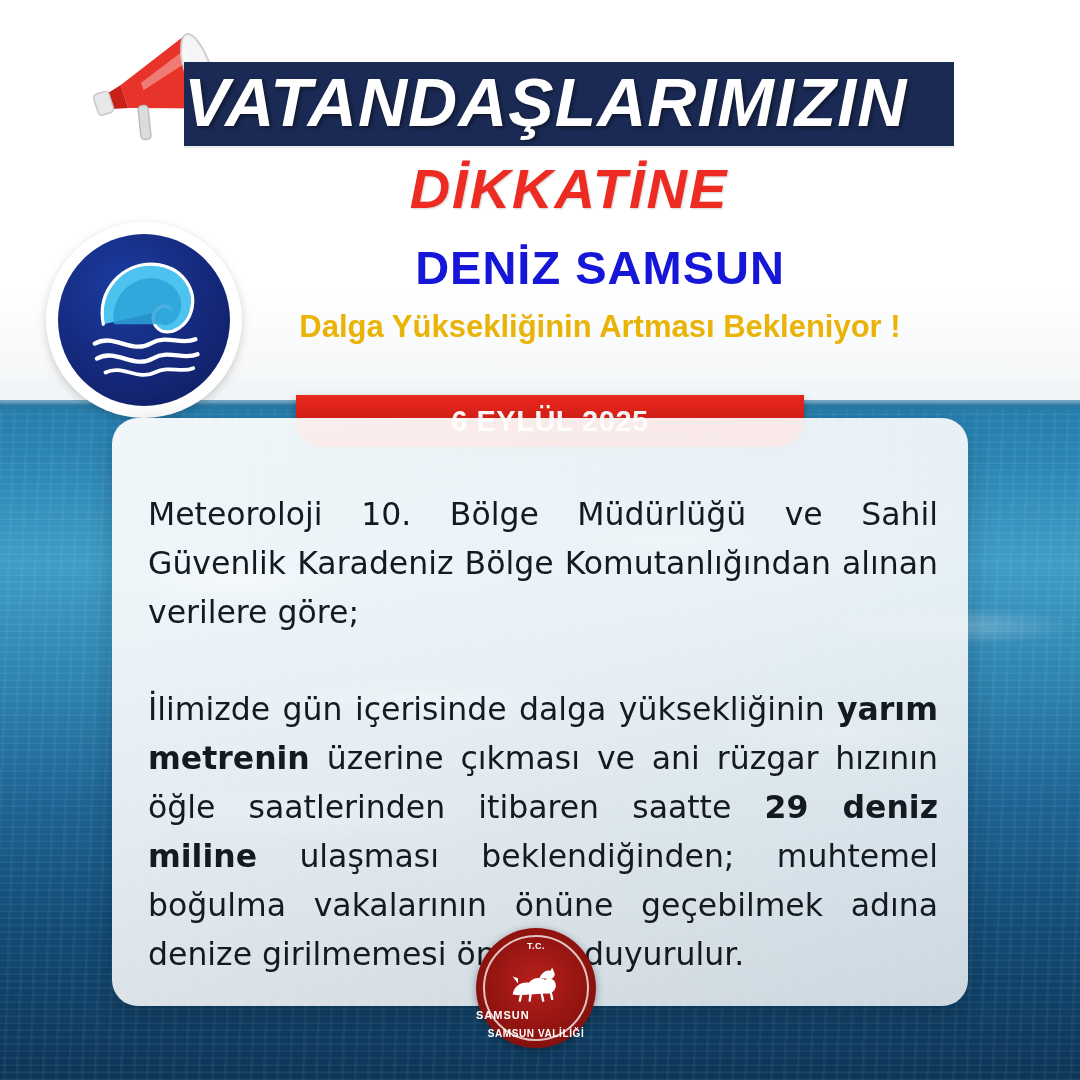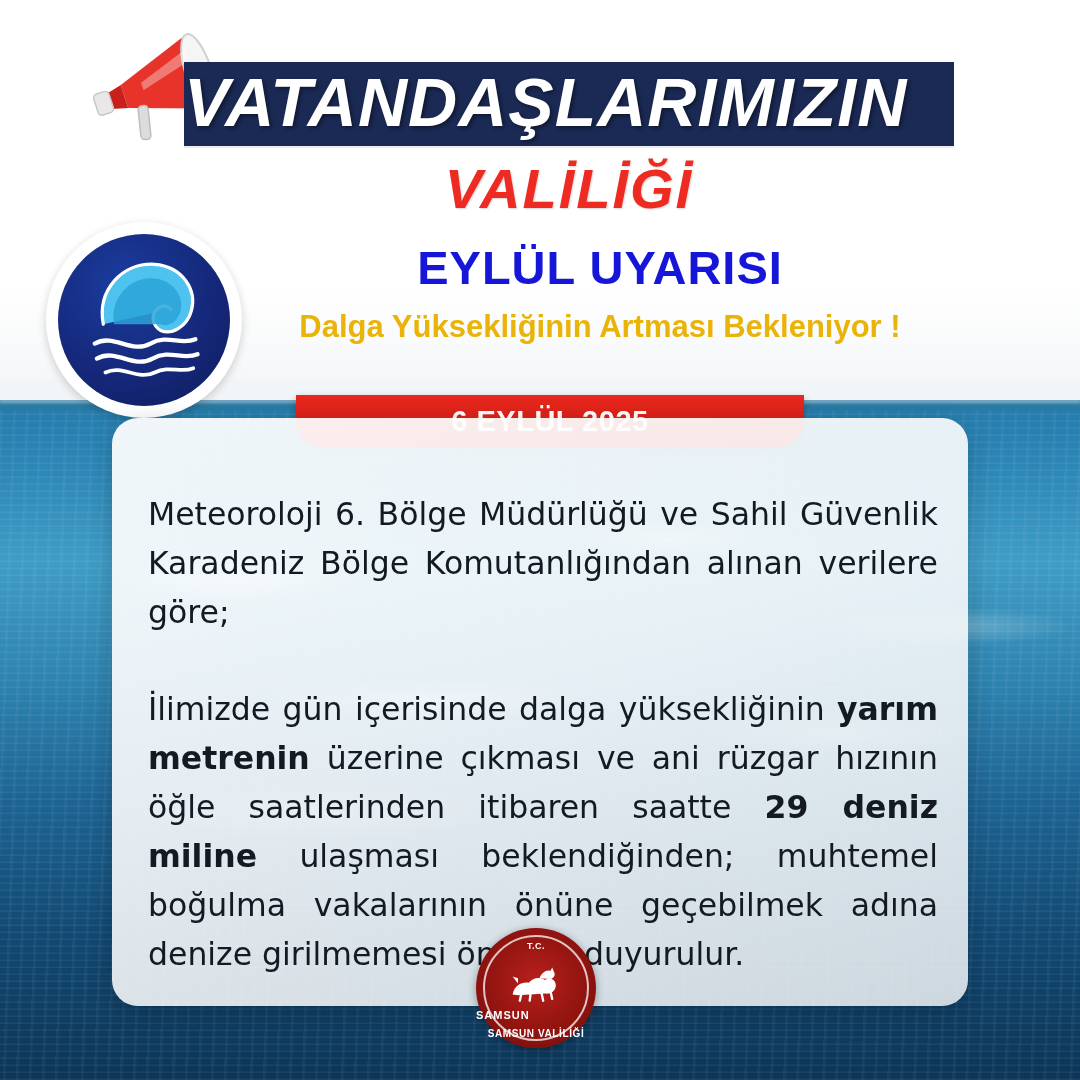--- a/index.html
+++ b/index.html
@@ -326,45 +326,45 @@
         <path d="M40 46 L40 70 L24 66 L24 50 Z" fill="#c9201a"></path>
         <rect x="10" y="47" width="16" height="22" rx="4" fill="#e8e8e8" stroke="#c8c8c8" stroke-width="1.5"></rect>
         <rect x="46" y="72" width="10" height="34" rx="4" fill="#dcdcdc" stroke="#bdbdbd" stroke-width="1.5" transform="rotate(12 51 89)"></rect>
         <path d="M60 50 L112 32 L112 44 L60 58 Z" fill="#ffffff" opacity=".35"></path>
       </g>
     </svg>
   </div>
 
   <div class="headline-band"></div>
   <div class="headline-text">VATANDAŞLARIMIZIN</div>
-  <div class="subheadline">VALİLİĞİ</div>
+  <div class="subheadline">DİKKATİNE</div>
 
   <div class="wave-badge">
     <div class="wave-badge-inner">
       <svg viewBox="0 0 140 140" width="150" height="150" aria-hidden="true">
         <path d="M36 70 C30 40 52 18 78 20 C104 22 118 44 112 64 C108 78 96 86 84 84 C74 82 70 74 72 66 C74 58 82 54 88 58" fill="none" stroke="#ffffff" stroke-width="0"></path>
         <path d="M32 74 C26 42 50 16 80 18 C106 20 120 42 114 62 C110 76 96 84 86 80 C78 76 76 66 82 60 C86 56 92 56 95 60" fill="#4fc3ef" stroke="#ffffff" stroke-width="3" stroke-linecap="round"></path>
         <path d="M42 74 C38 50 56 30 78 31 C97 32 108 48 104 62 C101 72 92 77 86 74" fill="#2aa3d8" opacity=".85"></path>
         <path d="M24 92 C42 82 58 102 76 92 C92 83 104 94 118 88" fill="none" stroke="#ffffff" stroke-width="4" stroke-linecap="round"></path>
         <path d="M26 106 C44 96 60 116 78 106 C94 97 106 108 120 102" fill="none" stroke="#ffffff" stroke-width="4" stroke-linecap="round"></path>
         <path d="M34 119 C50 111 64 127 80 119 C94 112 104 120 116 115" fill="none" stroke="#ffffff" stroke-width="3.5" stroke-linecap="round"></path>
       </svg>
     </div>
   </div>
 
-  <div class="alert-title">EYLÜL UYARISI</div>
+  <div class="alert-title">DENİZ SAMSUN</div>
   <div class="alert-line1">Dalga Yüksekliğinin Artması Bekleniyor !</div>
 
   <div class="date-ribbon">
     <span>6 EYLÜL 2025</span>
   </div>
 
   <div class="body-card"></div>
   <div class="body-text">
-    <p>Meteoroloji 6. Bölge Müdürlüğü ve Sahil Güvenlik Karadeniz Bölge Komutanlığından alınan verilere göre;</p>
+    <p>Meteoroloji 10. Bölge Müdürlüğü ve Sahil Güvenlik Karadeniz Bölge Komutanlığından alınan verilere göre;</p>
     <p class="gap"><span>İlimizde gün içerisinde dalga yüksekliğinin </span><b>yarım metrenin</b><span> üzerine çıkması ve ani rüzgar hızının öğle saatlerinden itibaren saatte </span><b>29 deniz miline</b><span> ulaşması beklendiğinden; muhtemel boğulma vakalarının önüne geçebilmek adına denize girilmemesi önemle duyurulur.</span></p>
   </div>
 
   <div class="emblem">
     <div class="emblem-ring"></div>
     <div class="emblem-top">T.C.</div>
     <div class="emblem-mid">
       <svg viewBox="0 0 80 48" width="72" height="44" aria-hidden="true">
         <path d="M14 40 C16 30 24 26 32 27 C36 22 44 20 50 24 C56 20 62 24 62 30 C62 36 56 40 50 39 L20 41 Z" fill="#ffffff"></path>
         <path d="M44 22 C46 16 52 12 56 14 L58 10 L60 15 C62 18 60 22 56 23" fill="#ffffff"></path>

